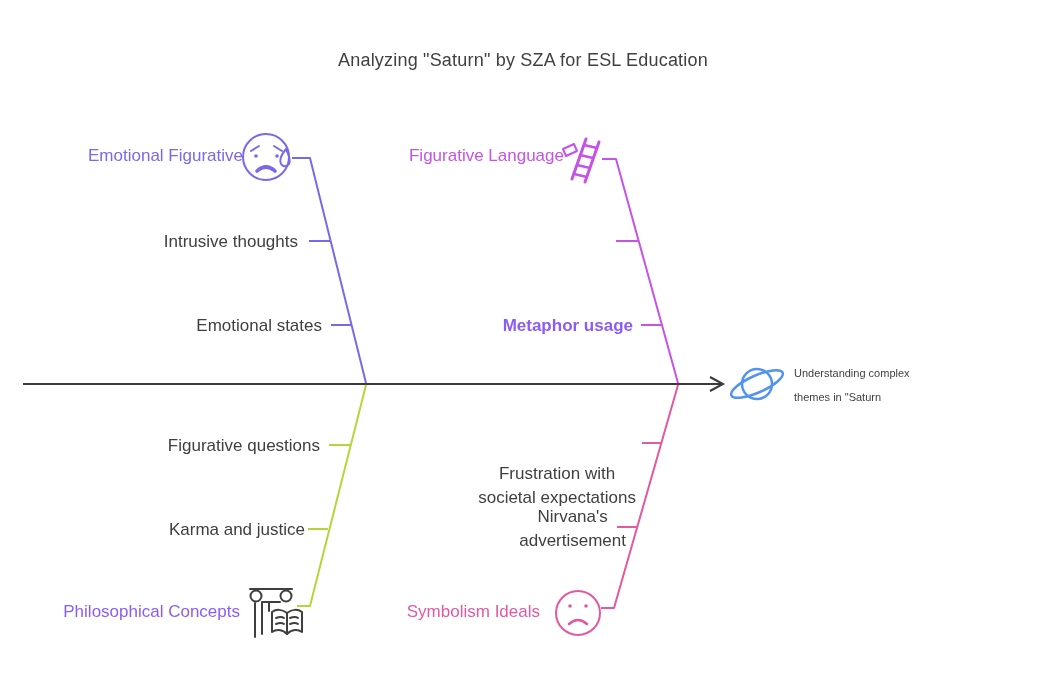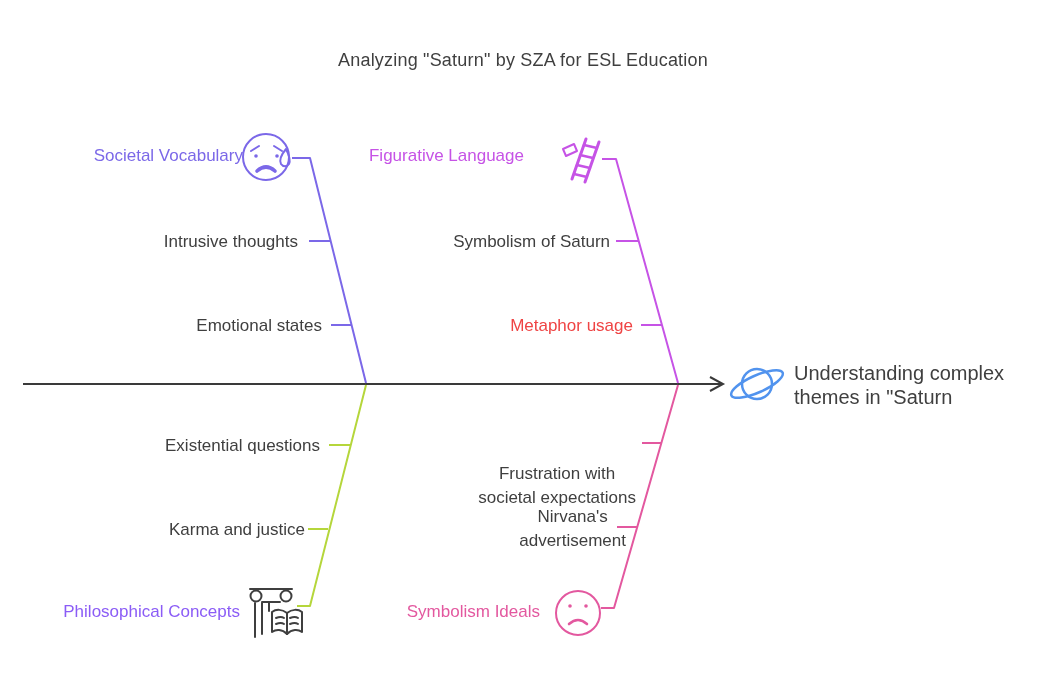--- a/index.html
+++ b/index.html
@@ -19,21 +19,21 @@
     position:absolute;font-size:17px;white-space:nowrap;
   }
   .item-label{
     position:absolute;font-size:17px;line-height:24px;
     white-space:nowrap;text-align:right;
   }
   .item-label.centered{text-align:center;}
   .item-line{display:block;}
   .effect-label{
     position:absolute;left:794px;top:361px;
-    font-size:20px;line-height:24px;text-align:left;white-space:nowrap;
+    font-size:11px;line-height:24px;text-align:left;white-space:nowrap;
   }
 </style>
 </head>
 <body>
 
 <div id="stage">
 
   <div class="title" style="color: rgb(63, 63, 63);">Analyzing "Saturn" by SZA for ESL Education</div>
 
   <svg id="fishbone-svg" width="1046" height="681" viewBox="0 0 1046 681">
@@ -105,41 +105,38 @@
         <path d="M569 624 Q578 616 587 624" stroke-width="2.6"></path>
       </g>
     </g>
 
     <g fill="none" stroke-width="2.5" stroke-linecap="round" stroke="#5193EE">
       <circle cx="757" cy="384" r="15"></circle>
       <ellipse cx="757" cy="384" rx="28" ry="8.5" transform="rotate(-24 757 384)"></ellipse>
     </g>
   </svg>
 
-  <div class="cat-label" style="right: 803px; top: 146px; color: rgb(123, 104, 232);">Societal Vocabulary</div>
-  <div class="cat-label" style="right: 522px; top: 146px; color: rgb(198, 83, 230);">Figurative Language</div>
+  <div class="cat-label" style="right: 803px; top: 146px; color: rgb(123, 104, 232);">Emotional Figurative</div>
+  <div class="cat-label" style="right: 482px; top: 146px; color: rgb(198, 83, 230);">Figurative Language</div>
   <div class="cat-label" style="right: 806px; top: 602px; color: #8b5cf6;">Philosophical Concepts</div>
   <div class="cat-label" style="right: 506px; top: 602px; color: rgb(227, 88, 159);">Symbolism Ideals</div>
 
   <div class="item-label" style="right: 748px; top: 230px; color: rgb(63, 63, 63);">
     <span class="item-line">Intrusive thoughts</span>
   </div>
   <div class="item-label" style="right: 724px; top: 314px; color: rgb(63, 63, 63);">
     <span class="item-line">Emotional states</span>
   </div>
 
-  <div class="item-label" style="right: 436px; top: 230px; color: rgb(63, 63, 63);">
-    <span class="item-line">Symbolism of Saturn</span>
-  </div>
-  <div class="item-label" style="right: 413px; top: 314px; color: #ef4444;">
+  <div class="item-label" style="right: 413px; top: 314px; color: #8b5cf6; font-weight: bold;">
     <span class="item-line">Metaphor usage</span>
   </div>
 
   <div class="item-label" style="right: 726px; top: 434px; color: rgb(63, 63, 63);">
-    <span class="item-line">Existential questions</span>
+    <span class="item-line">Figurative questions</span>
   </div>
   <div class="item-label" style="right: 741px; top: 518px; color: rgb(63, 63, 63);">
     <span class="item-line">Karma and justice</span>
   </div>
 
   <div class="item-label centered" style="right: 410px; top: 421px; color: rgb(63, 63, 63); margin-top: 41px;">
     <span class="item-line">Frustration with</span>
     <span class="item-line">societal expectations</span>
   </div>
   <div class="item-label centered" style="right: 420px; top: 505px; color: rgb(63, 63, 63);">

